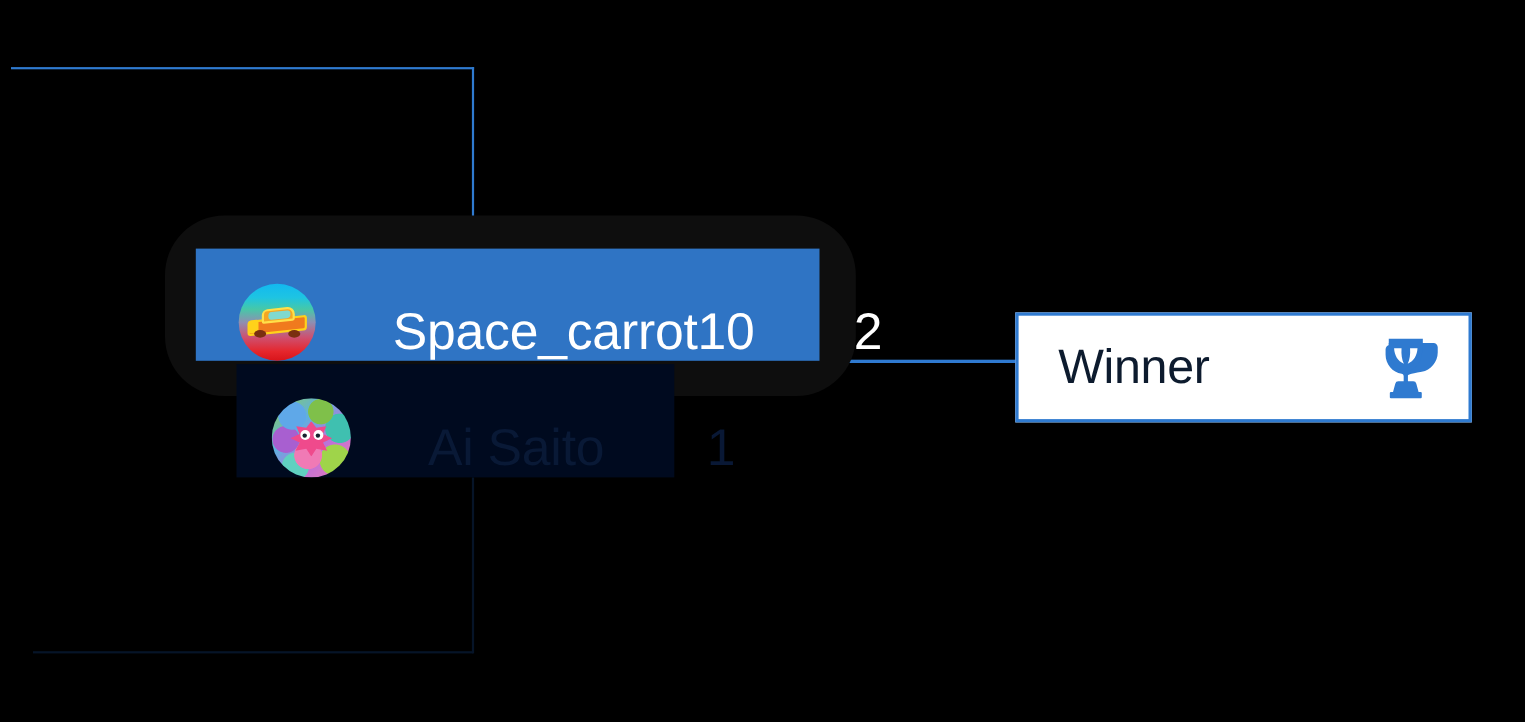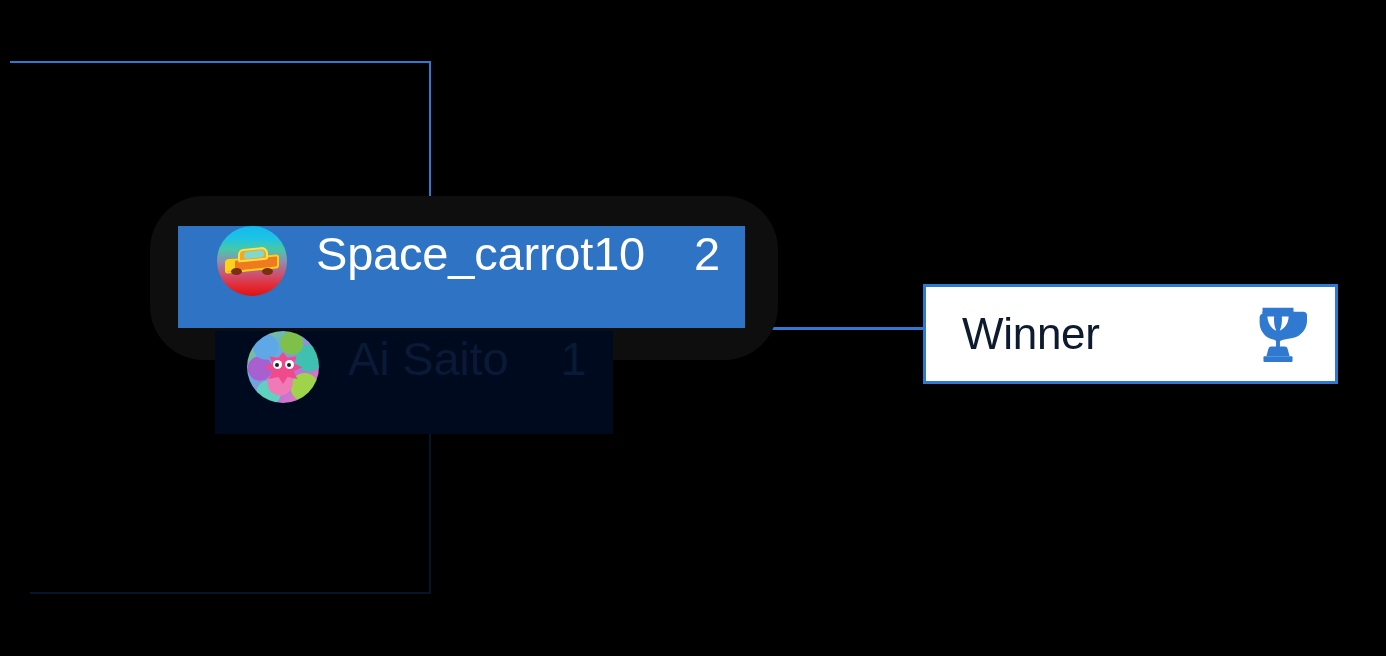--- a/index.html
+++ b/index.html
@@ -66,21 +66,22 @@
     width: 628px;
     height: 164px;
     background: #0e0e0e;
     border-radius: 54px;
   }
 
   
   .row {
     position: absolute;
     display: flex;
-    align-items: flex-start;
+    align-items: flex-end;
+    gap: 41px;
   }
 
   .row-winner {
     left: 178px;
     top: 226px;
     width: 567px;
     height: 102px;
     background: #2f74c4;
   }
 

